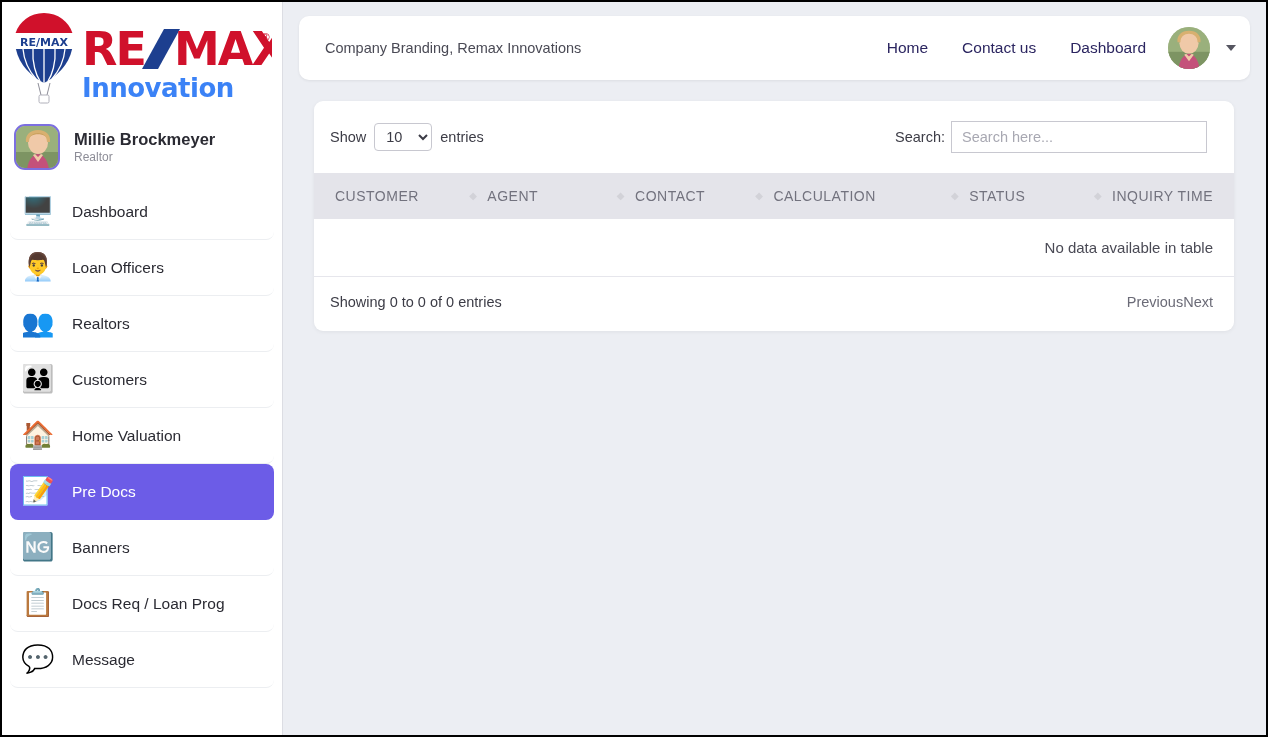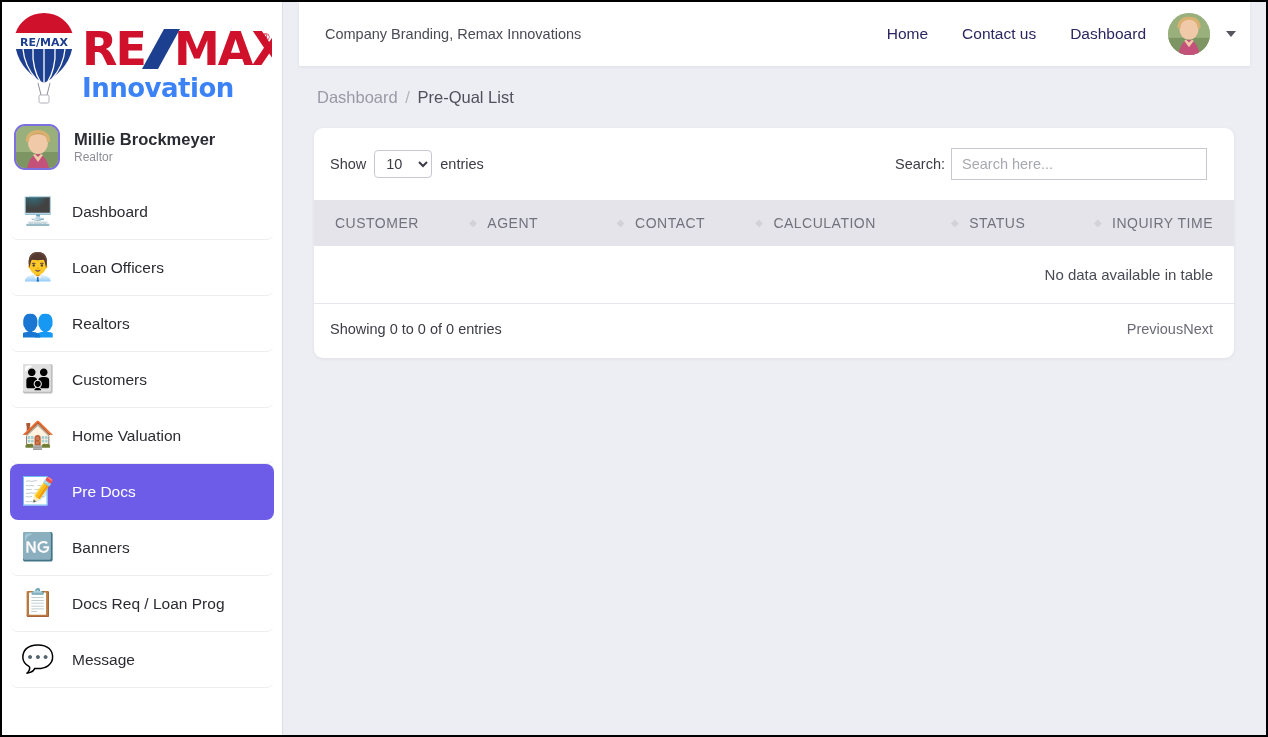--- a/index.html
+++ b/index.html
@@ -123,24 +123,24 @@
   
   .main {
     position: absolute;
     left: 281px; top: 0;
     width: 983px; height: 733px;
     background: #eceef3;
     overflow: hidden;
   }
 
   .topbar {
-    margin: 0 16px 0 16px;
+    margin: 14px 16px 0 16px;
     height: 64px;
     background: #ffffff;
-    border-radius: 0;
+    border-radius: 10px;
     box-shadow: 0 1px 3px rgba(0,0,0,0.07);
     display: flex;
     align-items: center;
     padding: 0 14px 0 26px;
   }
   .company-name {
     font-size: 14.5px;
     color: #4a4a55;
     flex: 1 1 auto;
   }
@@ -407,25 +407,20 @@
           <rect y="26" width="44" height="18" fill="#7d9463"></rect>
           <ellipse cx="22" cy="17" rx="10" ry="11" fill="#f0c9a8"></ellipse>
           <path d="M10 16 C9 9 14 4 22 4 C30 4 35 9 34 16 L31 16 C31 10 27 7 22 7 C17 7 13 10 13 16 Z" fill="#d8b070"></path>
           <path d="M11 44 C12 33 18 28 22 28 C26 28 32 33 33 44 Z" fill="#c4517a"></path>
           <path d="M17 29 L22 36 L27 29 L25 28 L22 31 L19 28 Z" fill="#f0c9a8"></path>
         </svg>
       </div>
       <div class="caret"></div>
     </div>
 
-    <div class="breadcrumb">
-      <span class="crumb-link">Dashboard</span>
-      <span class="crumb-sep">/</span>
-      <span class="crumb-current">Pre-Qual List</span>
-    </div>
 
     <div class="card">
 
       <div class="table-controls">
         <div class="length-ctl">
           <span>Show</span>
           <select>
             <option>10</option>
             <option>25</option>
             <option>50</option>

